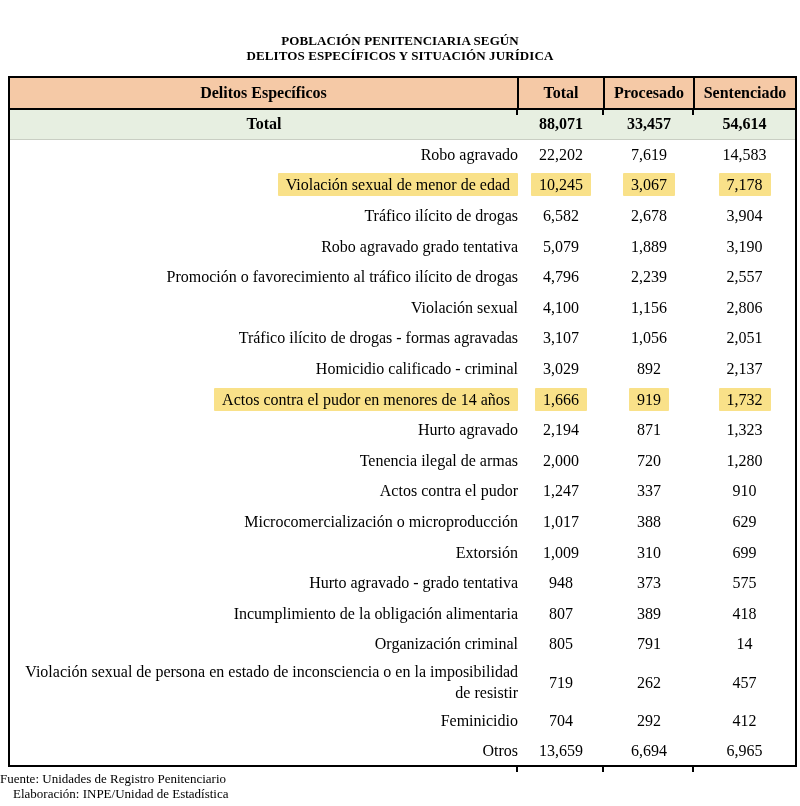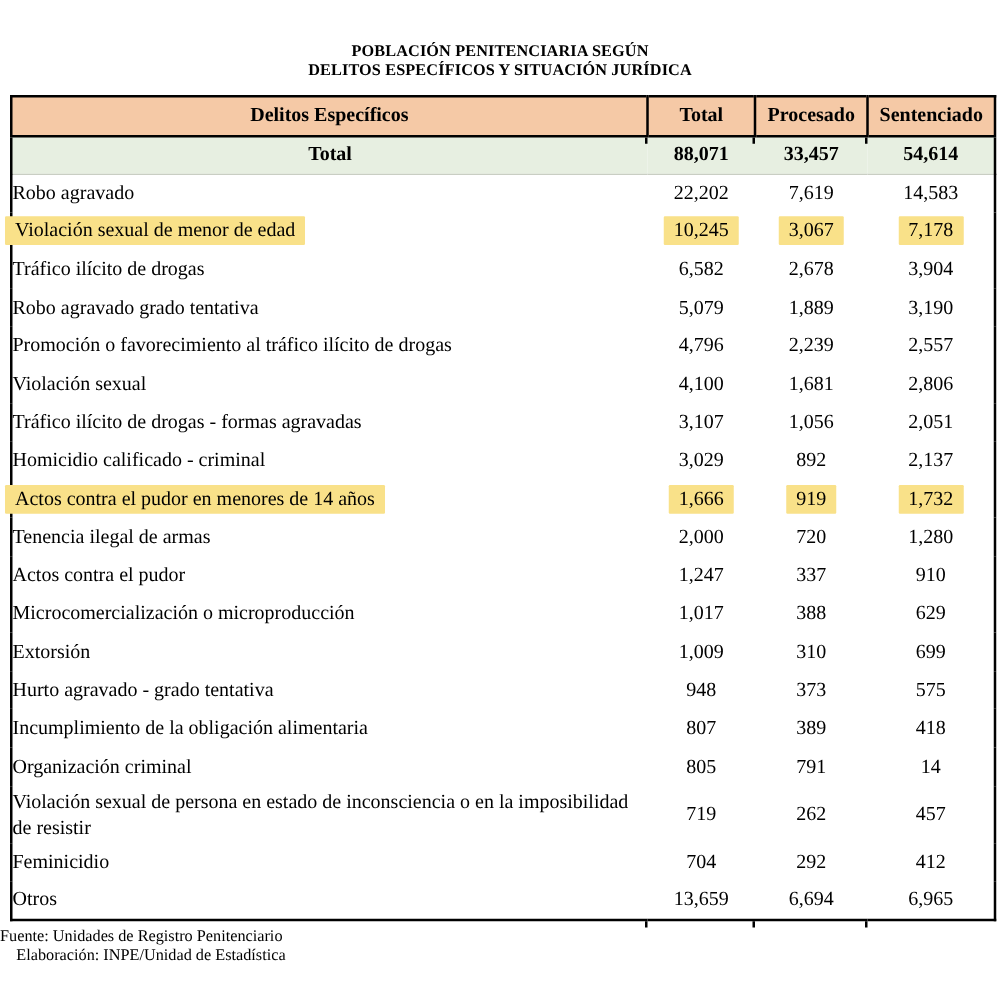--- a/index.html
+++ b/index.html
@@ -58,21 +58,21 @@
     vertical-align: middle;
     border-bottom: 1px solid var(--faint-line, #C9CEC3);
   }
 
   tbody.data-rows td {
     height: 30.6px;
     vertical-align: middle;
     padding: 2px 0;
     line-height: 21px;
   }
-  td.c-label { text-align: left; padding-left: 4px; padding-right: 6px; }
+  td.c-label { text-align: right; padding-left: 4px; padding-right: 6px; }
   td.c-num   { text-align: center; }
 
   tr.highlighted .val {
     background: var(--highlight, #F9E189);
     border-radius: 1px;
     padding: 1px 8px;
     display: inline-block;
   }
   tr.highlighted td.c-label .val { margin-left: -6px; }
 
@@ -155,40 +155,46 @@
   </tr>
         <tr>
     <td class="c-label"><span class="val">Promoción o favorecimiento al tráfico ilícito de drogas</span></td>
     <td class="c-num"><span class="val">4,796</span></td>
     <td class="c-num"><span class="val">2,239</span></td>
     <td class="c-num"><span class="val">2,557</span></td>
   </tr>
         <tr>
     <td class="c-label"><span class="val">Violación sexual</span></td>
     <td class="c-num"><span class="val">4,100</span></td>
-    <td class="c-num"><span class="val">1,681</span></td>
+    <td class="c-num"><span class="val">1,156</span></td>
     <td class="c-num"><span class="val">2,806</span></td>
   </tr>
         <tr>
     <td class="c-label"><span class="val">Tráfico ilícito de drogas - formas agravadas</span></td>
     <td class="c-num"><span class="val">3,107</span></td>
     <td class="c-num"><span class="val">1,056</span></td>
     <td class="c-num"><span class="val">2,051</span></td>
   </tr>
         <tr>
     <td class="c-label"><span class="val">Homicidio calificado - criminal</span></td>
     <td class="c-num"><span class="val">3,029</span></td>
     <td class="c-num"><span class="val">892</span></td>
     <td class="c-num"><span class="val">2,137</span></td>
   </tr>
         <tr class="highlighted">
     <td class="c-label"><span class="val">Actos contra el pudor en menores de 14 años</span></td>
     <td class="c-num"><span class="val">1,666</span></td>
     <td class="c-num"><span class="val">919</span></td>
     <td class="c-num"><span class="val">1,732</span></td>
+  </tr>
+        <tr>
+    <td class="c-label"><span class="val">Hurto agravado</span></td>
+    <td class="c-num"><span class="val">2,194</span></td>
+    <td class="c-num"><span class="val">871</span></td>
+    <td class="c-num"><span class="val">1,323</span></td>
   </tr>
         <tr>
     <td class="c-label"><span class="val">Tenencia ilegal de armas</span></td>
     <td class="c-num"><span class="val">2,000</span></td>
     <td class="c-num"><span class="val">720</span></td>
     <td class="c-num"><span class="val">1,280</span></td>
   </tr>
         <tr>
     <td class="c-label"><span class="val">Actos contra el pudor</span></td>
     <td class="c-num"><span class="val">1,247</span></td>

